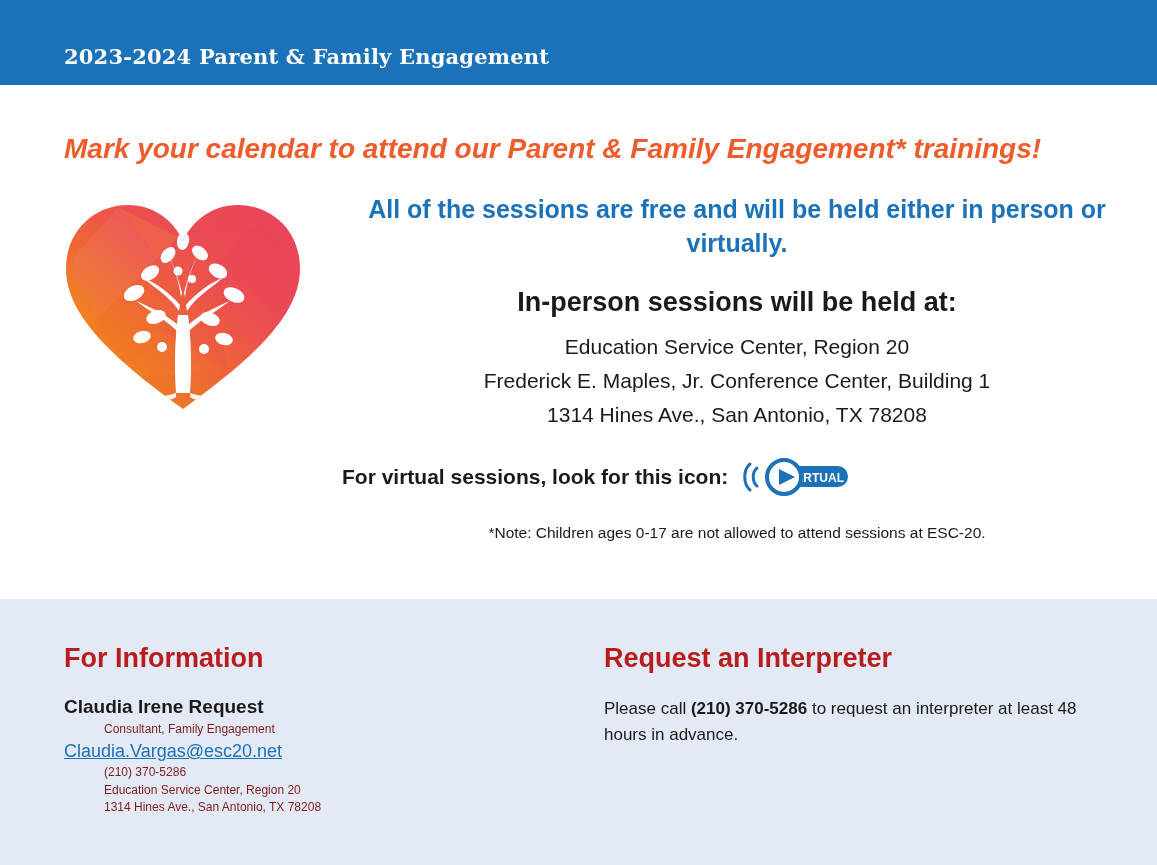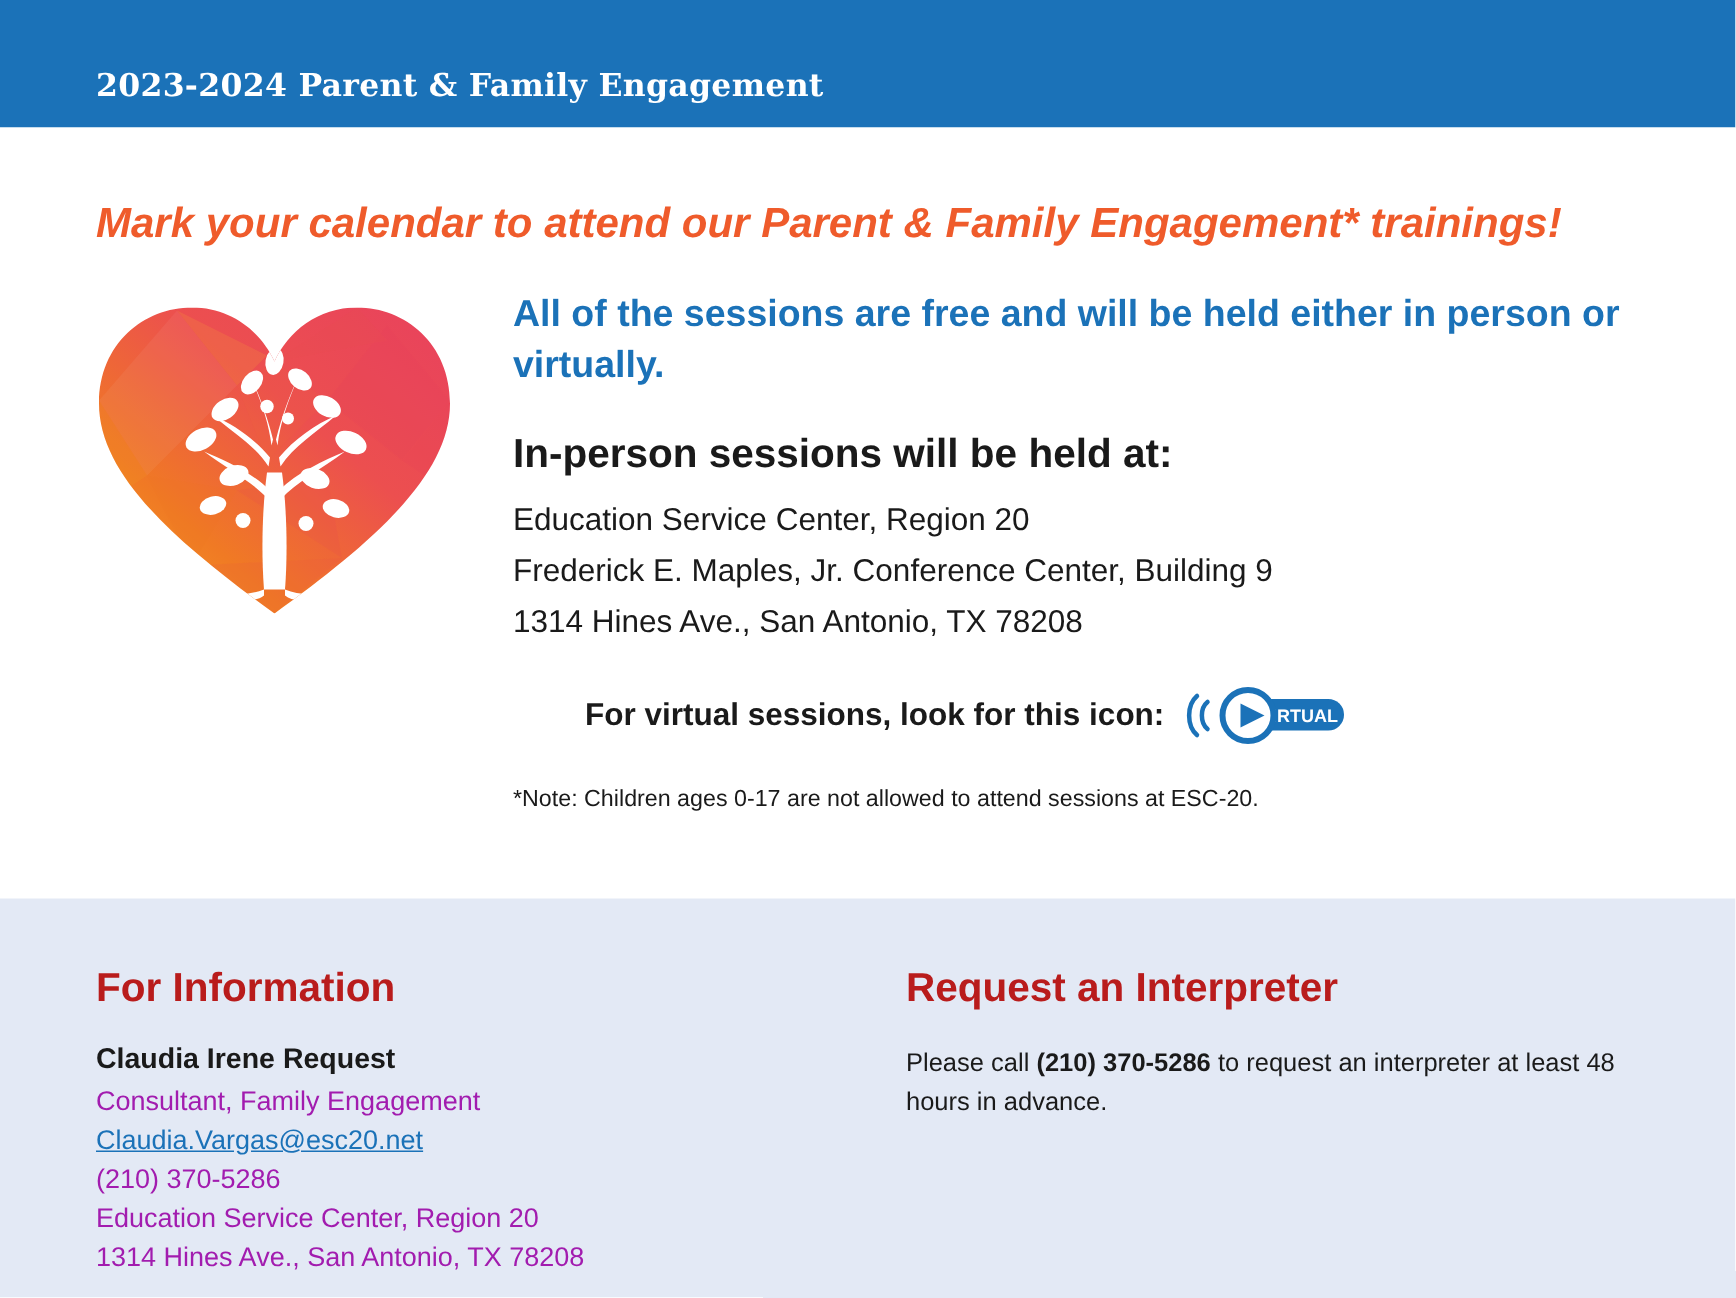--- a/index.html
+++ b/index.html
@@ -58,20 +58,21 @@
     top: 112px;
     width: 250px;
     height: 215px;
   }
 
   .content {
     position: absolute;
     left: 342px;
     top: 108px;
     width: 790px;
+    text-align: center;
   }
   .lead {
     color: #1b72b8;
     font-size: 25px;
     font-weight: bold;
     line-height: 1.35;
     margin: 0 0 26px 0;
   }
   .subhead {
     color: #1a1a1a;
@@ -88,21 +89,20 @@
   .virtual-line {
     display: flex;
     align-items: center;
     gap: 12px;
     margin: 0 0 28px 0;
   }
   .virtual-line .t {
     color: #1a1a1a;
     font-size: 21px;
     font-weight: bold;
-    margin-left: 48px;
   }
   .virtual-badge {
     position: relative;
     width: 112px;
     height: 38px;
   }
   .note {
     color: #1a1a1a;
     font-size: 15.5px;
     margin: 0;
@@ -135,23 +135,24 @@
     font-weight: bold;
     margin: 0 0 22px 0;
   }
   .name {
     color: #1a1a1a;
     font-size: 19px;
     font-weight: bold;
     margin: 0 0 3px 0;
   }
   .info-line {
-    color: #a21caf;
-    font-size: 18px;
+    color: #7f1d1d;
+    font-size: 12px;
     line-height: 1.45;
+    margin-left: 40px;
   }
   .email {
     color: #1b72b8;
     text-decoration: underline;
     font-size: 18px;
     line-height: 1.45;
     display: inline-block;
   }
   .interp-text {
     color: #1a1a1a;
@@ -236,21 +237,21 @@
     </svg>
   </div>
 
   <div class="content">
     <p class="lead">All of the sessions are free and will be held either in person or virtually.</p>
 
     <p class="subhead">In-person sessions will be held at:</p>
 
     <div class="addr">
       <div>Education Service Center, Region 20</div>
-      <div>Frederick E. Maples, Jr. Conference Center, Building 9</div>
+      <div>Frederick E. Maples, Jr. Conference Center, Building 1</div>
       <div>1314 Hines Ave., San Antonio, TX 78208</div>
     </div>
 
     <div class="virtual-line">
       <span class="t">For virtual sessions, look for this icon:</span>
       <span class="virtual-badge">
         <svg viewBox="0 0 112 38" width="112" height="38" aria-hidden="true">
           <path d="M10 6 C 3 12, 3 26, 10 32" stroke="#1b72b8" stroke-width="3" fill="none" stroke-linecap="round"></path>
           <path d="M17 10 C 12 14, 12 24, 17 28" stroke="#1b72b8" stroke-width="3" fill="none" stroke-linecap="round"></path>
           <rect x="46" y="8" width="62" height="21" rx="10.5" fill="#1b72b8"></rect>

